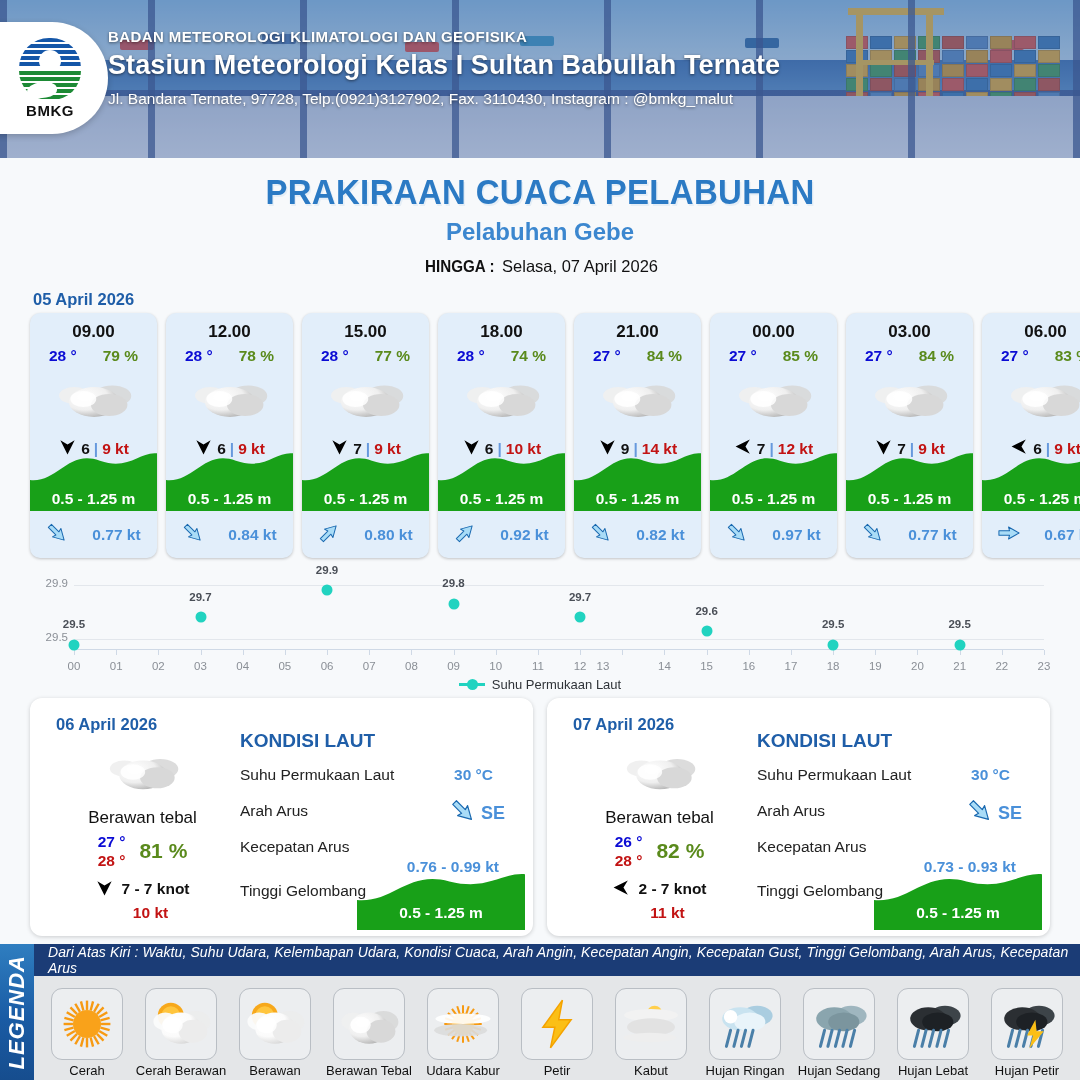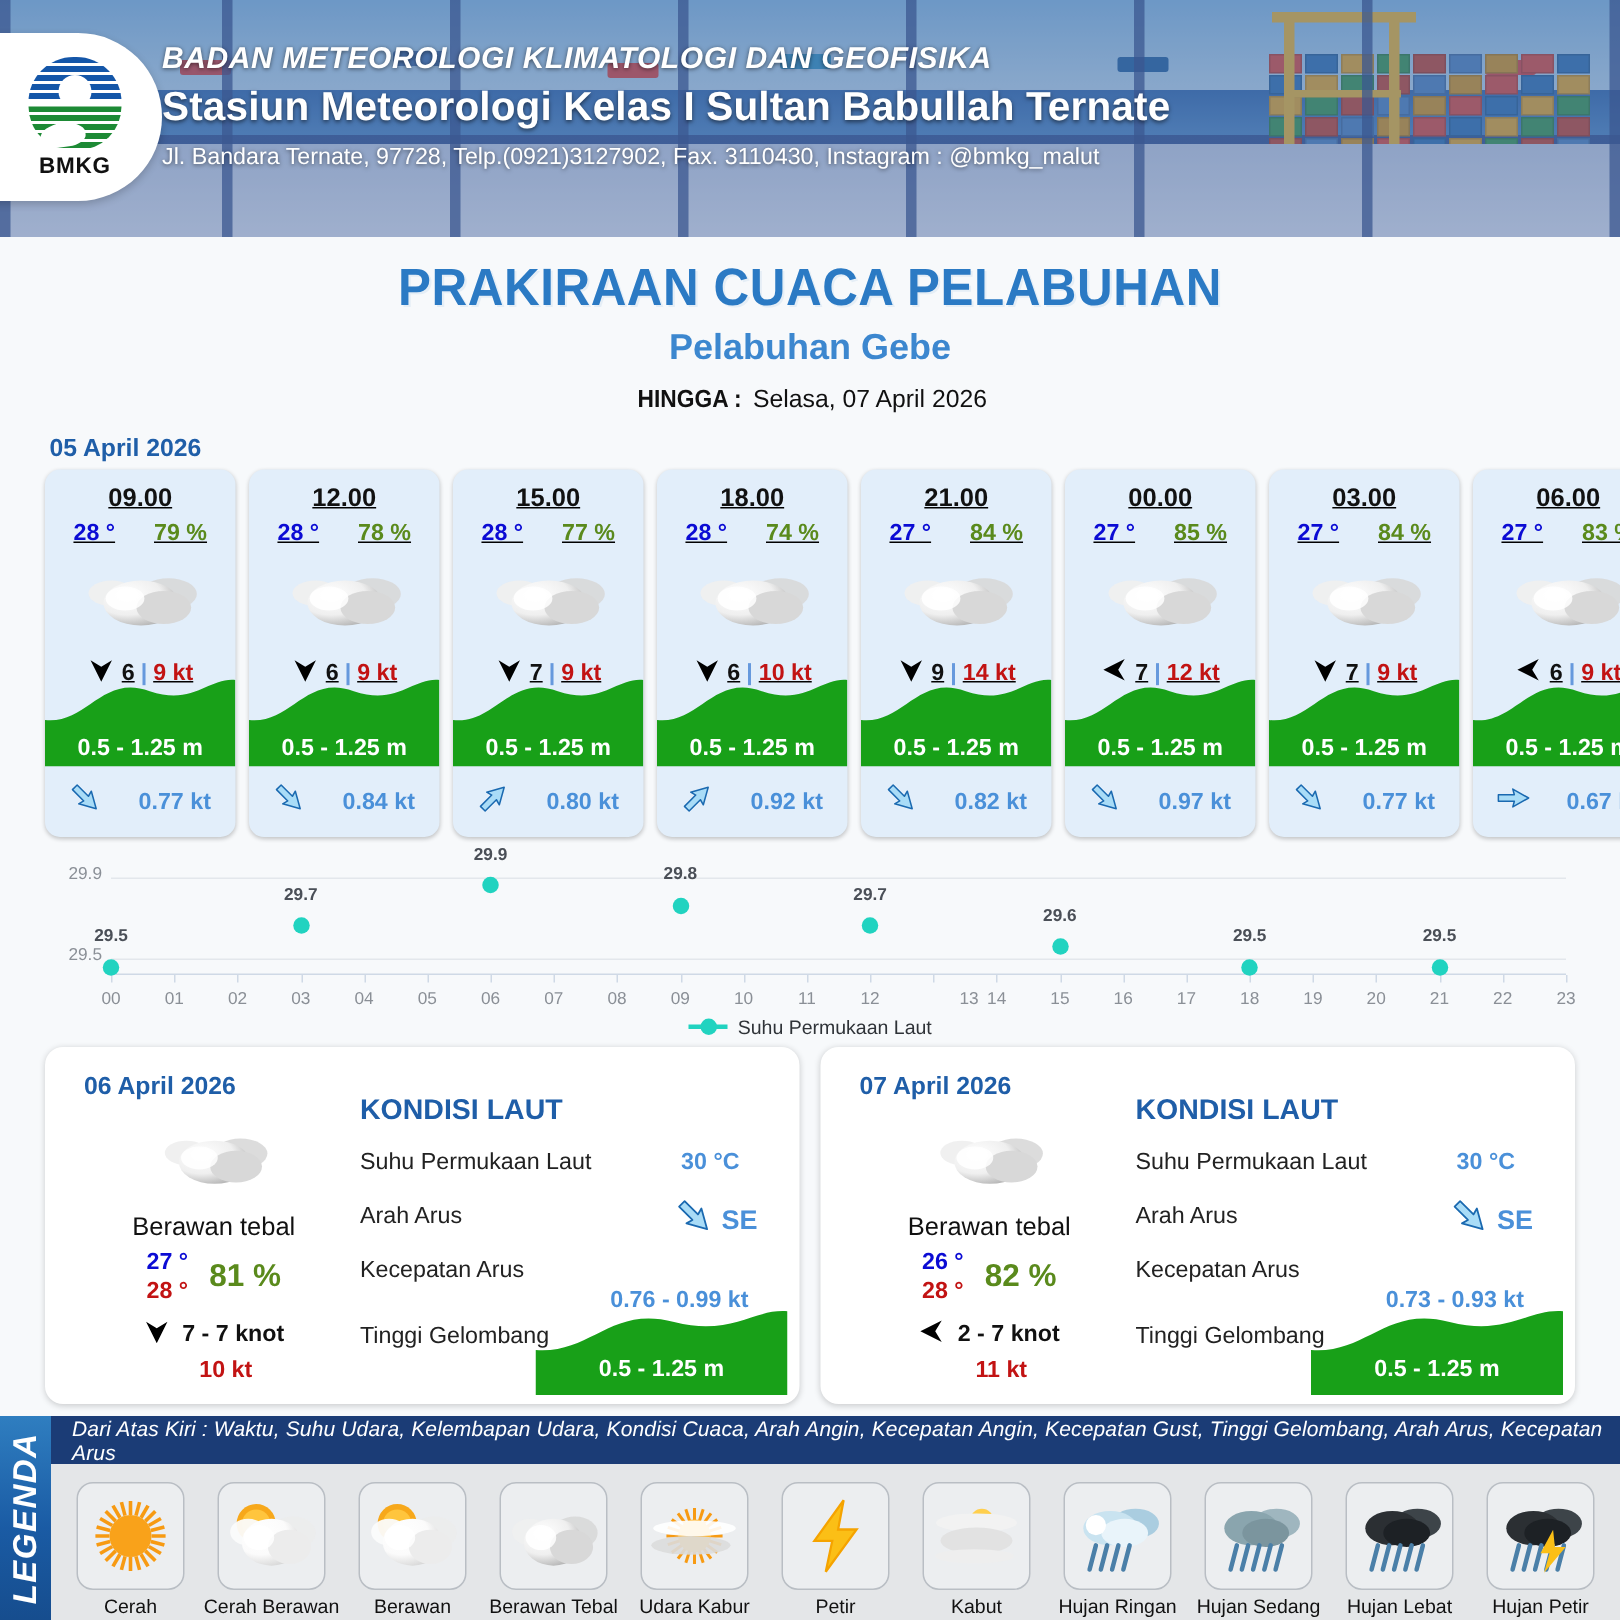--- a/index.html
+++ b/index.html
@@ -47,21 +47,21 @@
       background:#fff; border-radius:50%; }
   .logo-bot { position:absolute; left:0; top:33px; width:62px; height:29px;
       background: repeating-linear-gradient(180deg,#1d8a35 0 4px, #ffffff 4px 6px);
       border-radius:0 0 31px 31px; }
   .logo-bot:after { content:""; position:absolute; left:8px; top:11px; width:30px; height:16px;
       background:#fff; border-radius:50% 50% 40% 40%; transform:rotate(-8deg); }
   .logo-text { font-size:15px; font-weight:bold; color:#111; margin-left:14px; letter-spacing:.5px; margin-top:2px; }
 
   .hdr-texts { position:absolute; left:108px; top:28px; z-index:5; color:#fff;
                text-shadow:0 1px 3px rgba(0,0,0,.55); }
-  .hdr-l1 { font-size:20px; font-weight:bold; letter-spacing:.4px;font-style:italic; }
+  .hdr-l1 { font-size:15px; font-weight:bold; letter-spacing:.4px; }
   .hdr-l2 { font-size:27px; font-weight:bold; margin-top:5px; letter-spacing:.1px; }
   .hdr-l3 { font-size:15.5px; margin-top:9px; font-weight:normal; }
 
   
   .title-block { text-align:center; padding-top:14px; }
   .t-main { font-size:35px; font-weight:bold; color:#2b7ac4; letter-spacing:.4px;
             text-shadow:1.5px 1.5px 0 #e5eef6; transform:scaleX(.94); }
   .t-sub { font-size:24px; font-weight:bold; color:#3c87cf; margin-top:6px; }
   .t-valid { margin-top:11px; font-size:16.5px; color:#111; display:flex;
              justify-content:center; gap:78px; align-items:baseline; }
@@ -69,21 +69,21 @@
   .t-valid span { font-weight:normal; }
 
   
   .date-label { margin:14px 0 4px 33px; font-size:16.5px; font-weight:bold; color:#1f5ea8; }
 
   
   .cards { display:flex; gap:9px; padding:0 30px; }
   .card {
     position:relative; width:127px; height:245px; background:#e2eefa;
     border-radius:10px; box-shadow:0 1px 3px rgba(0,0,0,.22);
-    overflow:hidden; flex:0 0 127px;text-decoration:underline;
+    overflow:hidden; flex:0 0 127px;
   }
   .c-time { text-align:center; font-size:17px; font-weight:bold; color:#111; margin-top:9px; }
   .c-row { display:flex; justify-content:space-around; align-items:baseline; margin-top:5px; padding:0 6px; }
   .c-temp { font-size:15.5px; font-weight:bold; color:#0b0bd4; }
   .c-hum { font-size:15.5px; font-weight:bold; color:#5a8a1c; }
   .c-ico { height:58px; display:flex; align-items:center; justify-content:center; margin-top:4px; }
   .c-wind { display:flex; align-items:center; justify-content:center; gap:4px; margin-top:10px; font-size:15.5px; font-weight:bold; }
   .c-wspd { color:#111; }
   .c-bar { color:#6699dd; font-weight:bold; }
   .c-gust { color:#c21313; }
@@ -678,21 +678,21 @@
         <div class="xlab" style="left: 337.391px;">08</div>
         <div class="tickmark" style="left: 379.565px;"></div>
         <div class="xlab" style="left: 379.565px;">09</div>
         <div class="tickmark" style="left: 421.739px;"></div>
         <div class="xlab" style="left: 421.739px;">10</div>
         <div class="tickmark" style="left: 463.913px;"></div>
         <div class="xlab" style="left: 463.913px;">11</div>
         <div class="tickmark" style="left: 506.087px;"></div>
         <div class="xlab" style="left: 506.087px;">12</div>
         <div class="tickmark" style="left: 548.261px;"></div>
-        <div class="xlab" style="left: 572px;">13</div>
+        <div class="xlab" style="left: 529px;">13</div>
         <div class="tickmark" style="left: 590.435px;"></div>
         <div class="xlab" style="left: 590.435px;">14</div>
         <div class="tickmark" style="left: 632.609px;"></div>
         <div class="xlab" style="left: 632.609px;">15</div>
         <div class="tickmark" style="left: 674.783px;"></div>
         <div class="xlab" style="left: 674.783px;">16</div>
         <div class="tickmark" style="left: 716.957px;"></div>
         <div class="xlab" style="left: 716.957px;">17</div>
         <div class="tickmark" style="left: 759.13px;"></div>
         <div class="xlab" style="left: 759.13px;">18</div>

